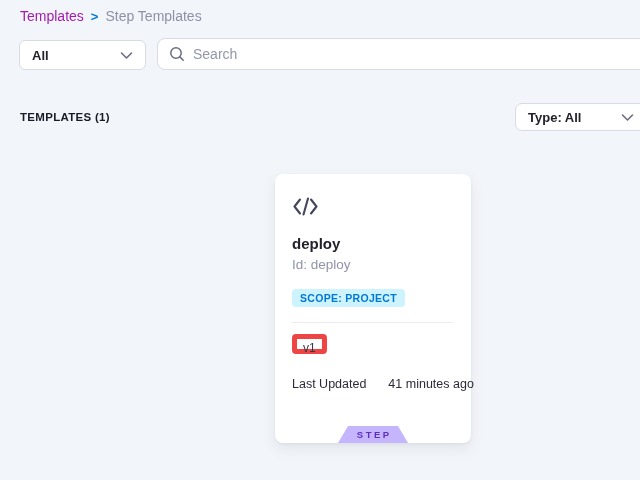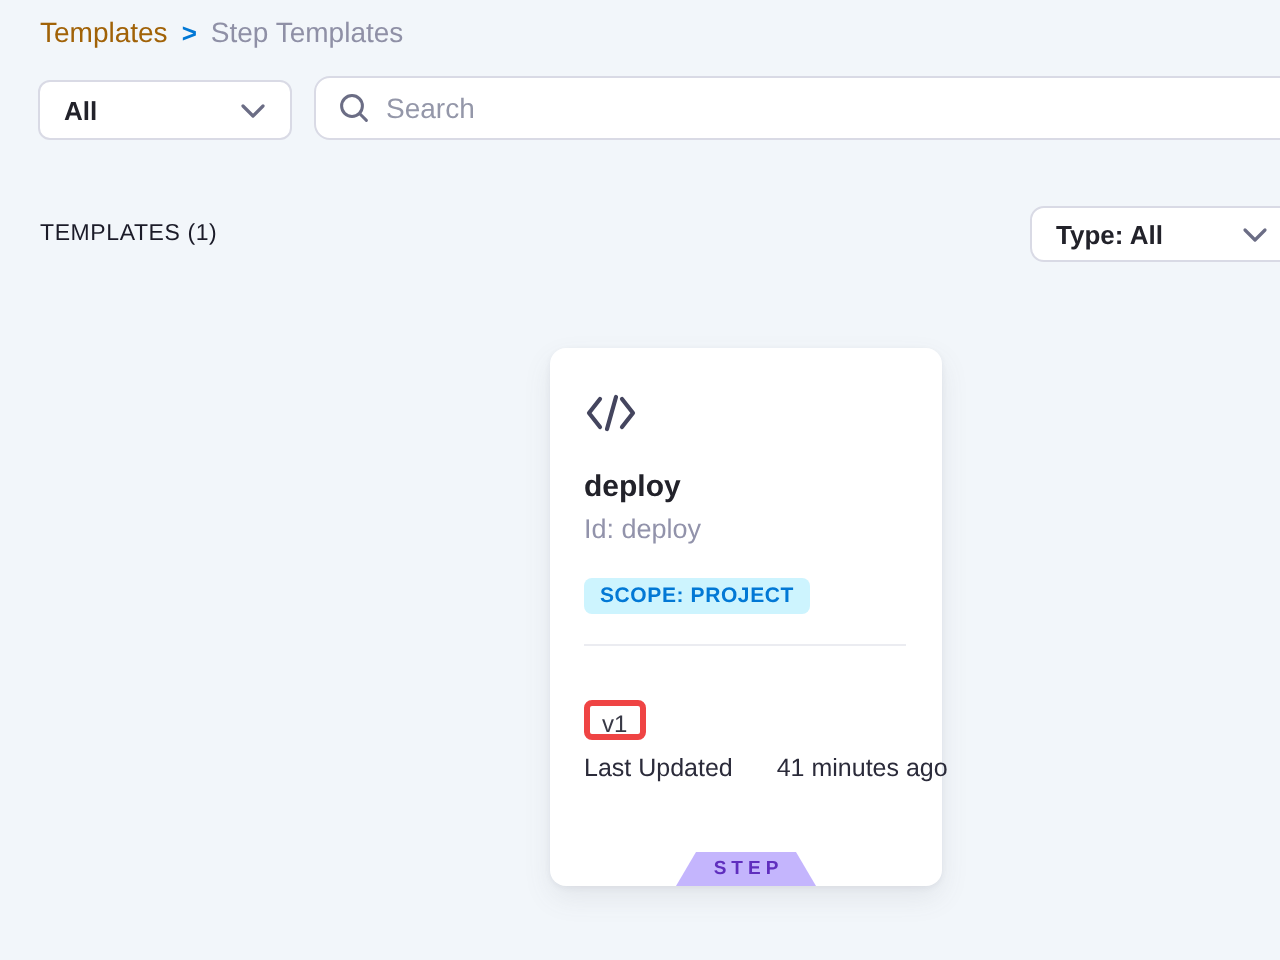--- a/index.html
+++ b/index.html
@@ -19,21 +19,21 @@
   
   .breadcrumb {
     position: absolute;
     left: 20px;
     top: 6px;
     font-size: 14px;
     line-height: 20px;
     white-space: nowrap;
   }
   .breadcrumb a {
-    color: #a16207;
+    color: #a21caf;
     text-decoration: none;
     cursor: pointer;
     margin-top: 44px;
   }
   .crumb-sep {
     color: #0278d5;
     margin: 0 7px;
     font-weight: 600;
     font-size: 13px;
   }
@@ -90,21 +90,21 @@
     padding: 0;
   }
   .searchbox input::placeholder { color: #9497a9; }
 
   
   .count-label {
     position: absolute;
     left: 20px;
     top: 111px;
     font-size: 11.5px;
-    font-weight: 400;
+    font-weight: 700;
     letter-spacing: 0.3px;
     color: #1b1b28;
   }
 
   
   .card {
     position: absolute;
     left: 275px;
     top: 174px;
     width: 196px;
@@ -148,29 +148,29 @@
     position: absolute;
     left: 17px;
     right: 18px;
     top: 148px;
     height: 0;
     border-top: 1px solid #ebecf1;
   }
   .version-chip {
     position: absolute;
     left: 17px;
-    top: 176px;
+    top: 160px;
     box-sizing: border-box;
     min-width: 25px;
     height: 20px;
     line-height: 18px;
     padding: 0 6px;
     text-align: left;
     background: #ffffff;
-    border: 3px solid #ef4444;
+    border: 5px solid #ef4444;
     border-radius: 4px;
     font-size: 12px;
     color: #383946;
   }
   .updated-row {
     position: absolute;
     left: 17px;
     top: 203px;
     font-size: 12.5px;
     color: #2b2b3a;

